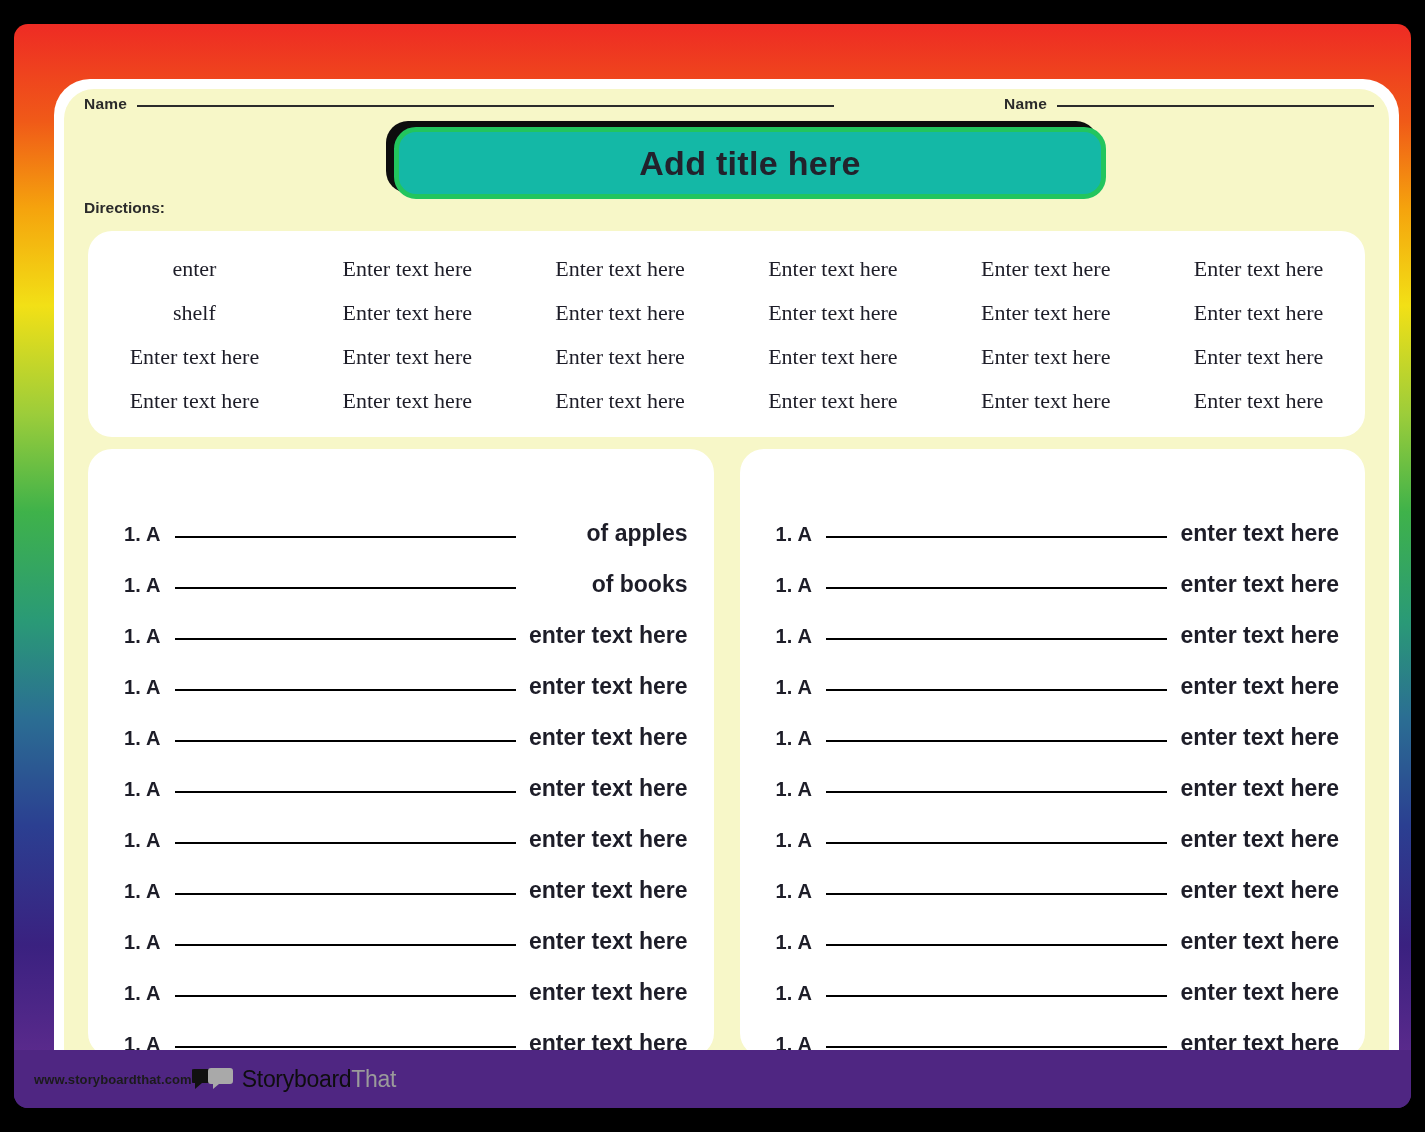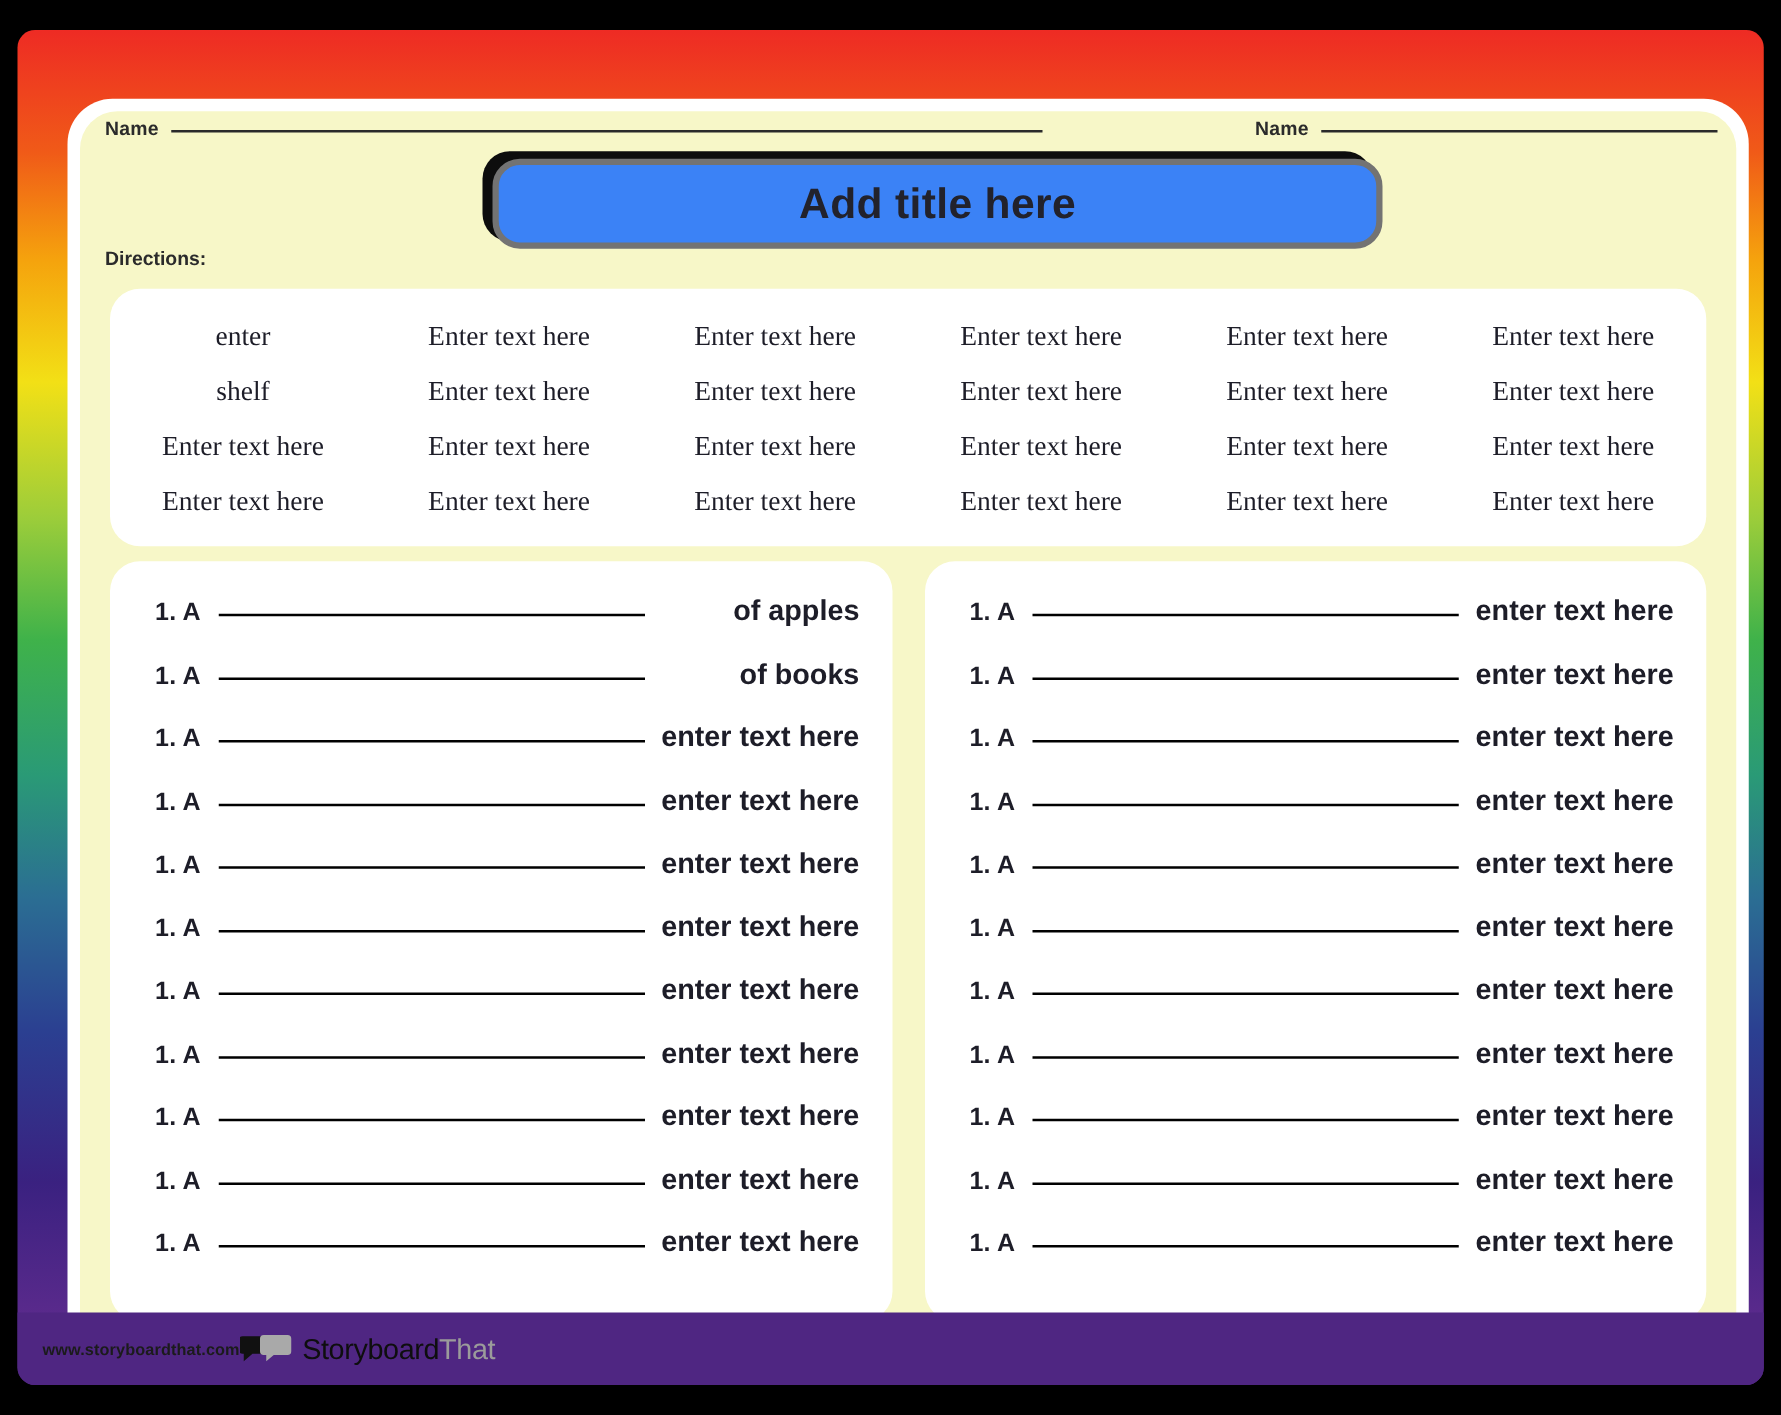--- a/index.html
+++ b/index.html
@@ -120,22 +120,22 @@
     border-radius: 22px;
     background: #0d0d0d;
   }
   .title-plaque {
     position: absolute;
     left: 8px;
     top: 6px;
     width: 712px;
     height: 72px;
     border-radius: 22px;
-    background: #3b82f6;
-    border: 5px solid #737373;
+    background: #14b8a6;
+    border: 5px solid #22c55e;
     display: flex;
     align-items: center;
     justify-content: center;
   }
   .title-text {
     font-size: 34px;
     font-weight: bold;
     color: #22222c;
     letter-spacing: 0.3px;
     white-space: nowrap;
@@ -204,20 +204,21 @@
     height: 51px;
     gap: 0;
   }
   .q-prefix {
     font-size: 20px;
     font-weight: bold;
     color: #1d1d28;
     white-space: nowrap;
     flex: 0 0 auto;
     letter-spacing: 0.2px;
+    margin-top: 48px;
   }
   .q-blank {
     flex: 1 1 auto;
     margin: 0 12px 0 14px;
     height: 0;
     border-bottom: 2.5px solid #000000;
     position: relative;
     top: -3px;
     min-width: 40px;
   }

